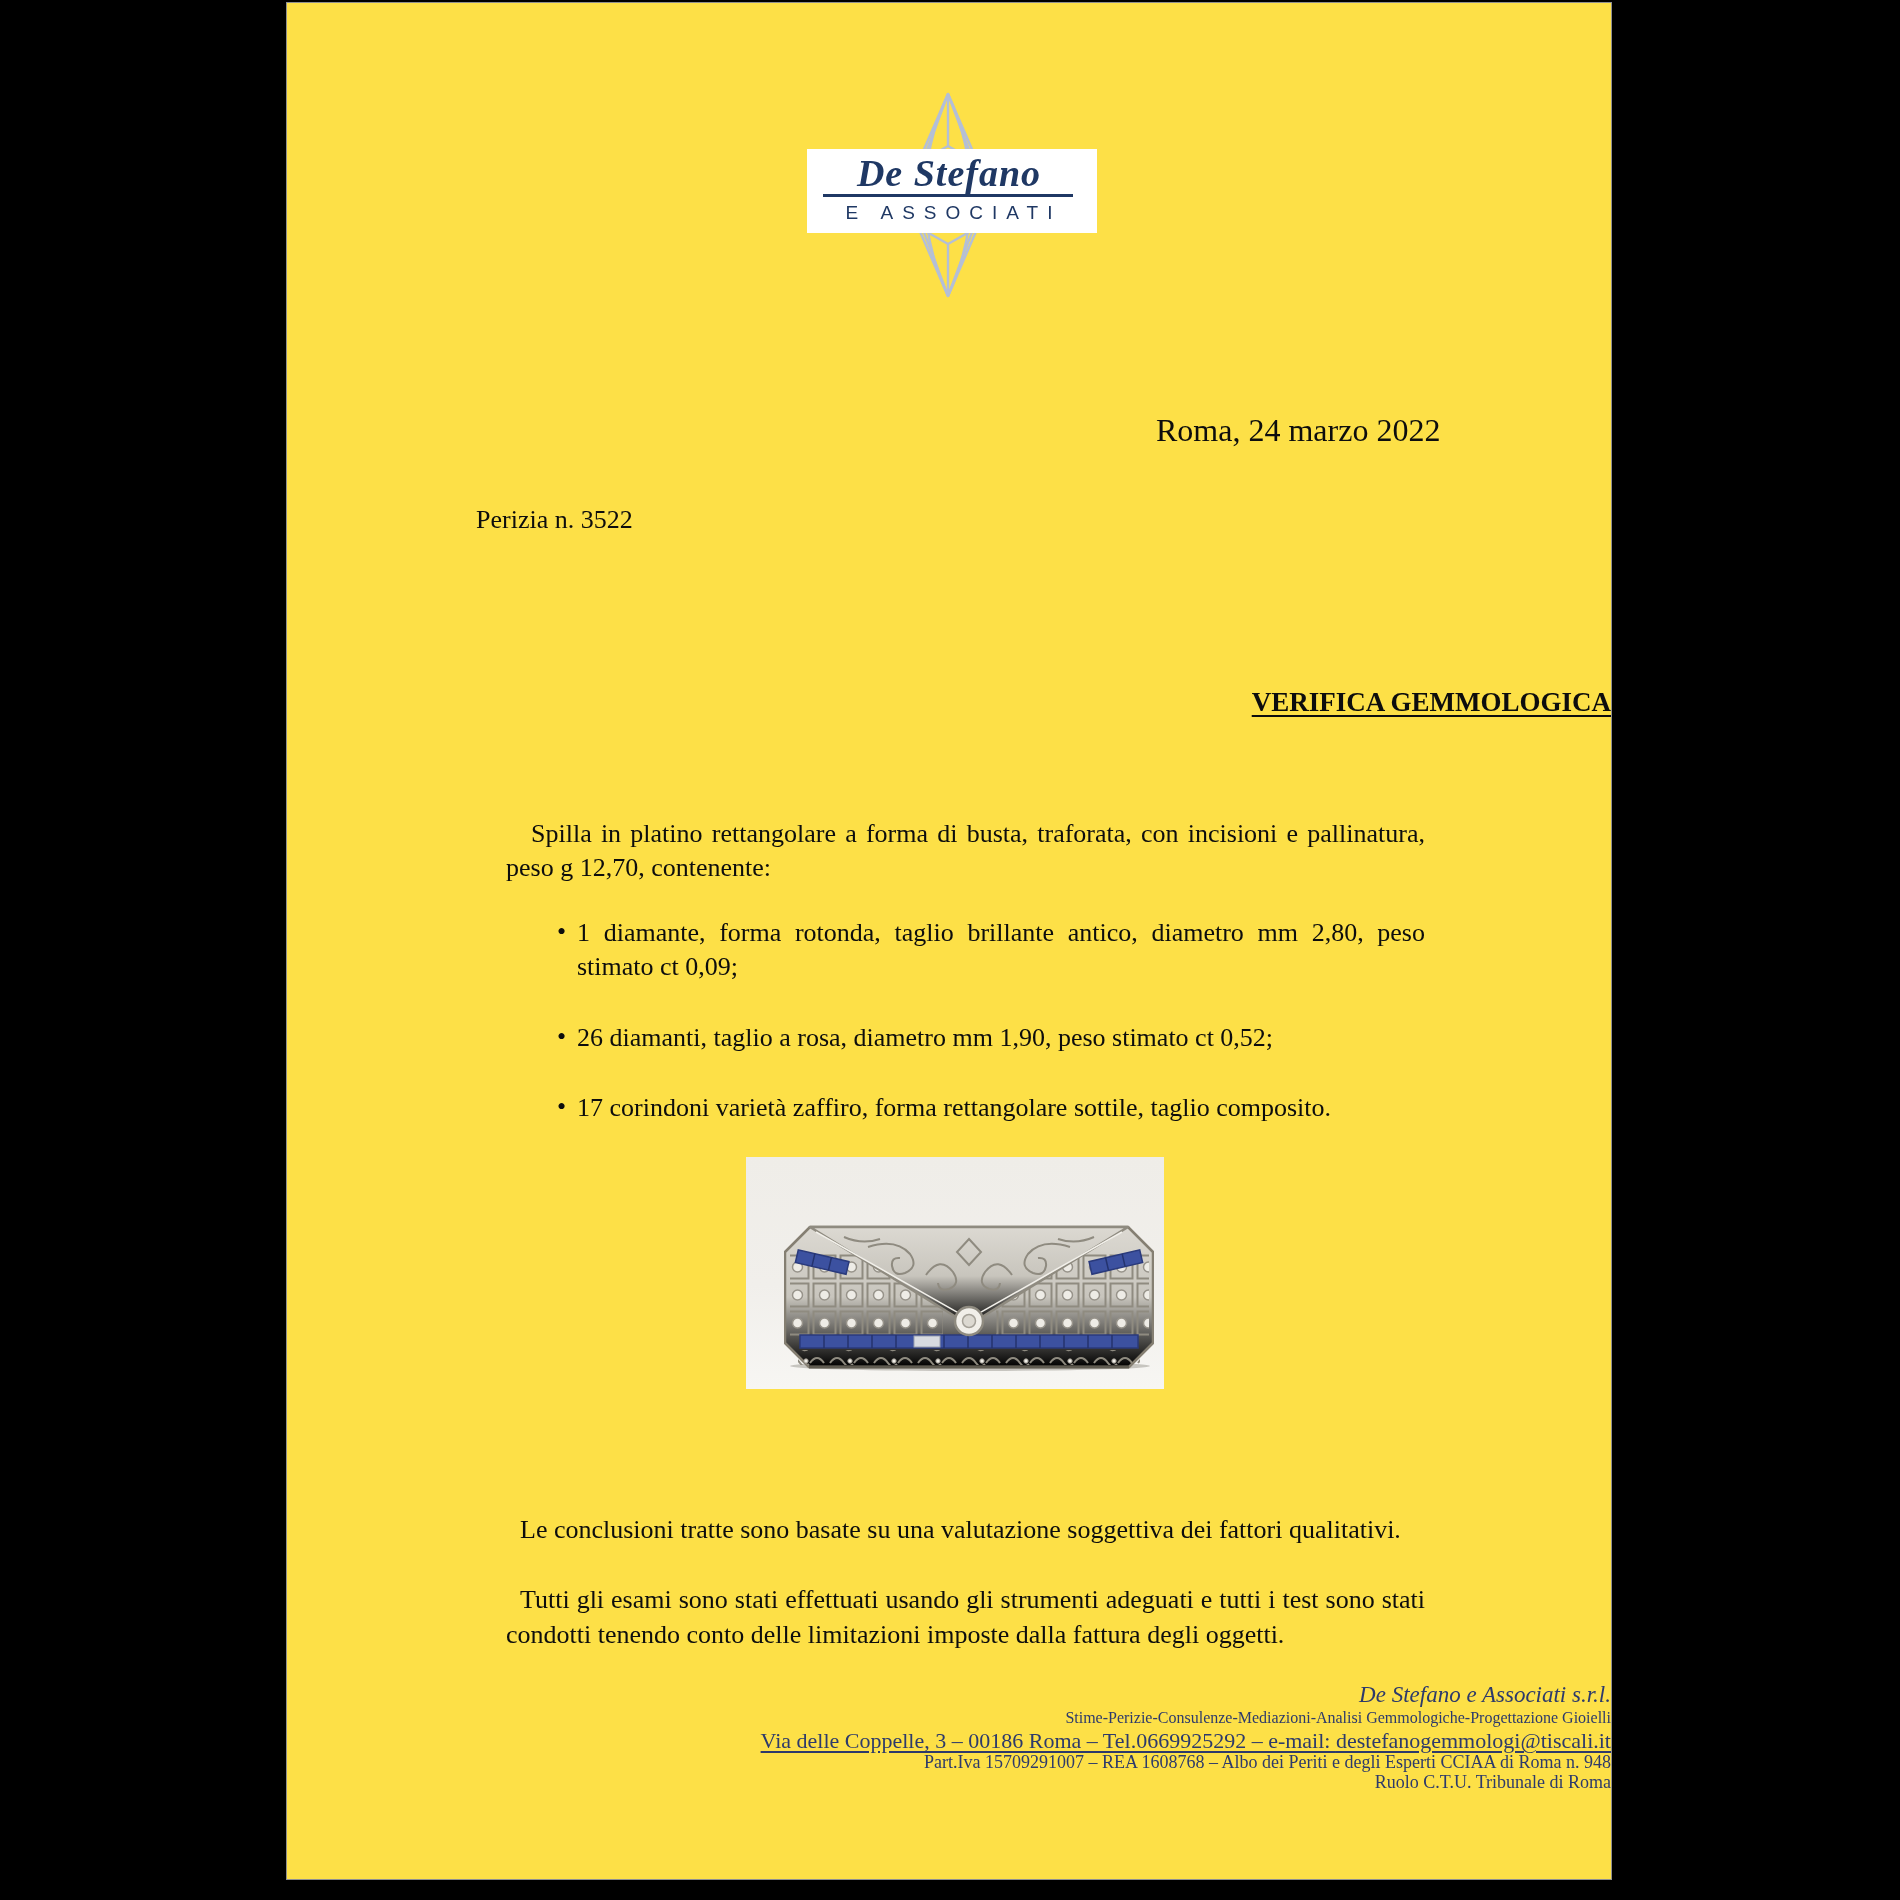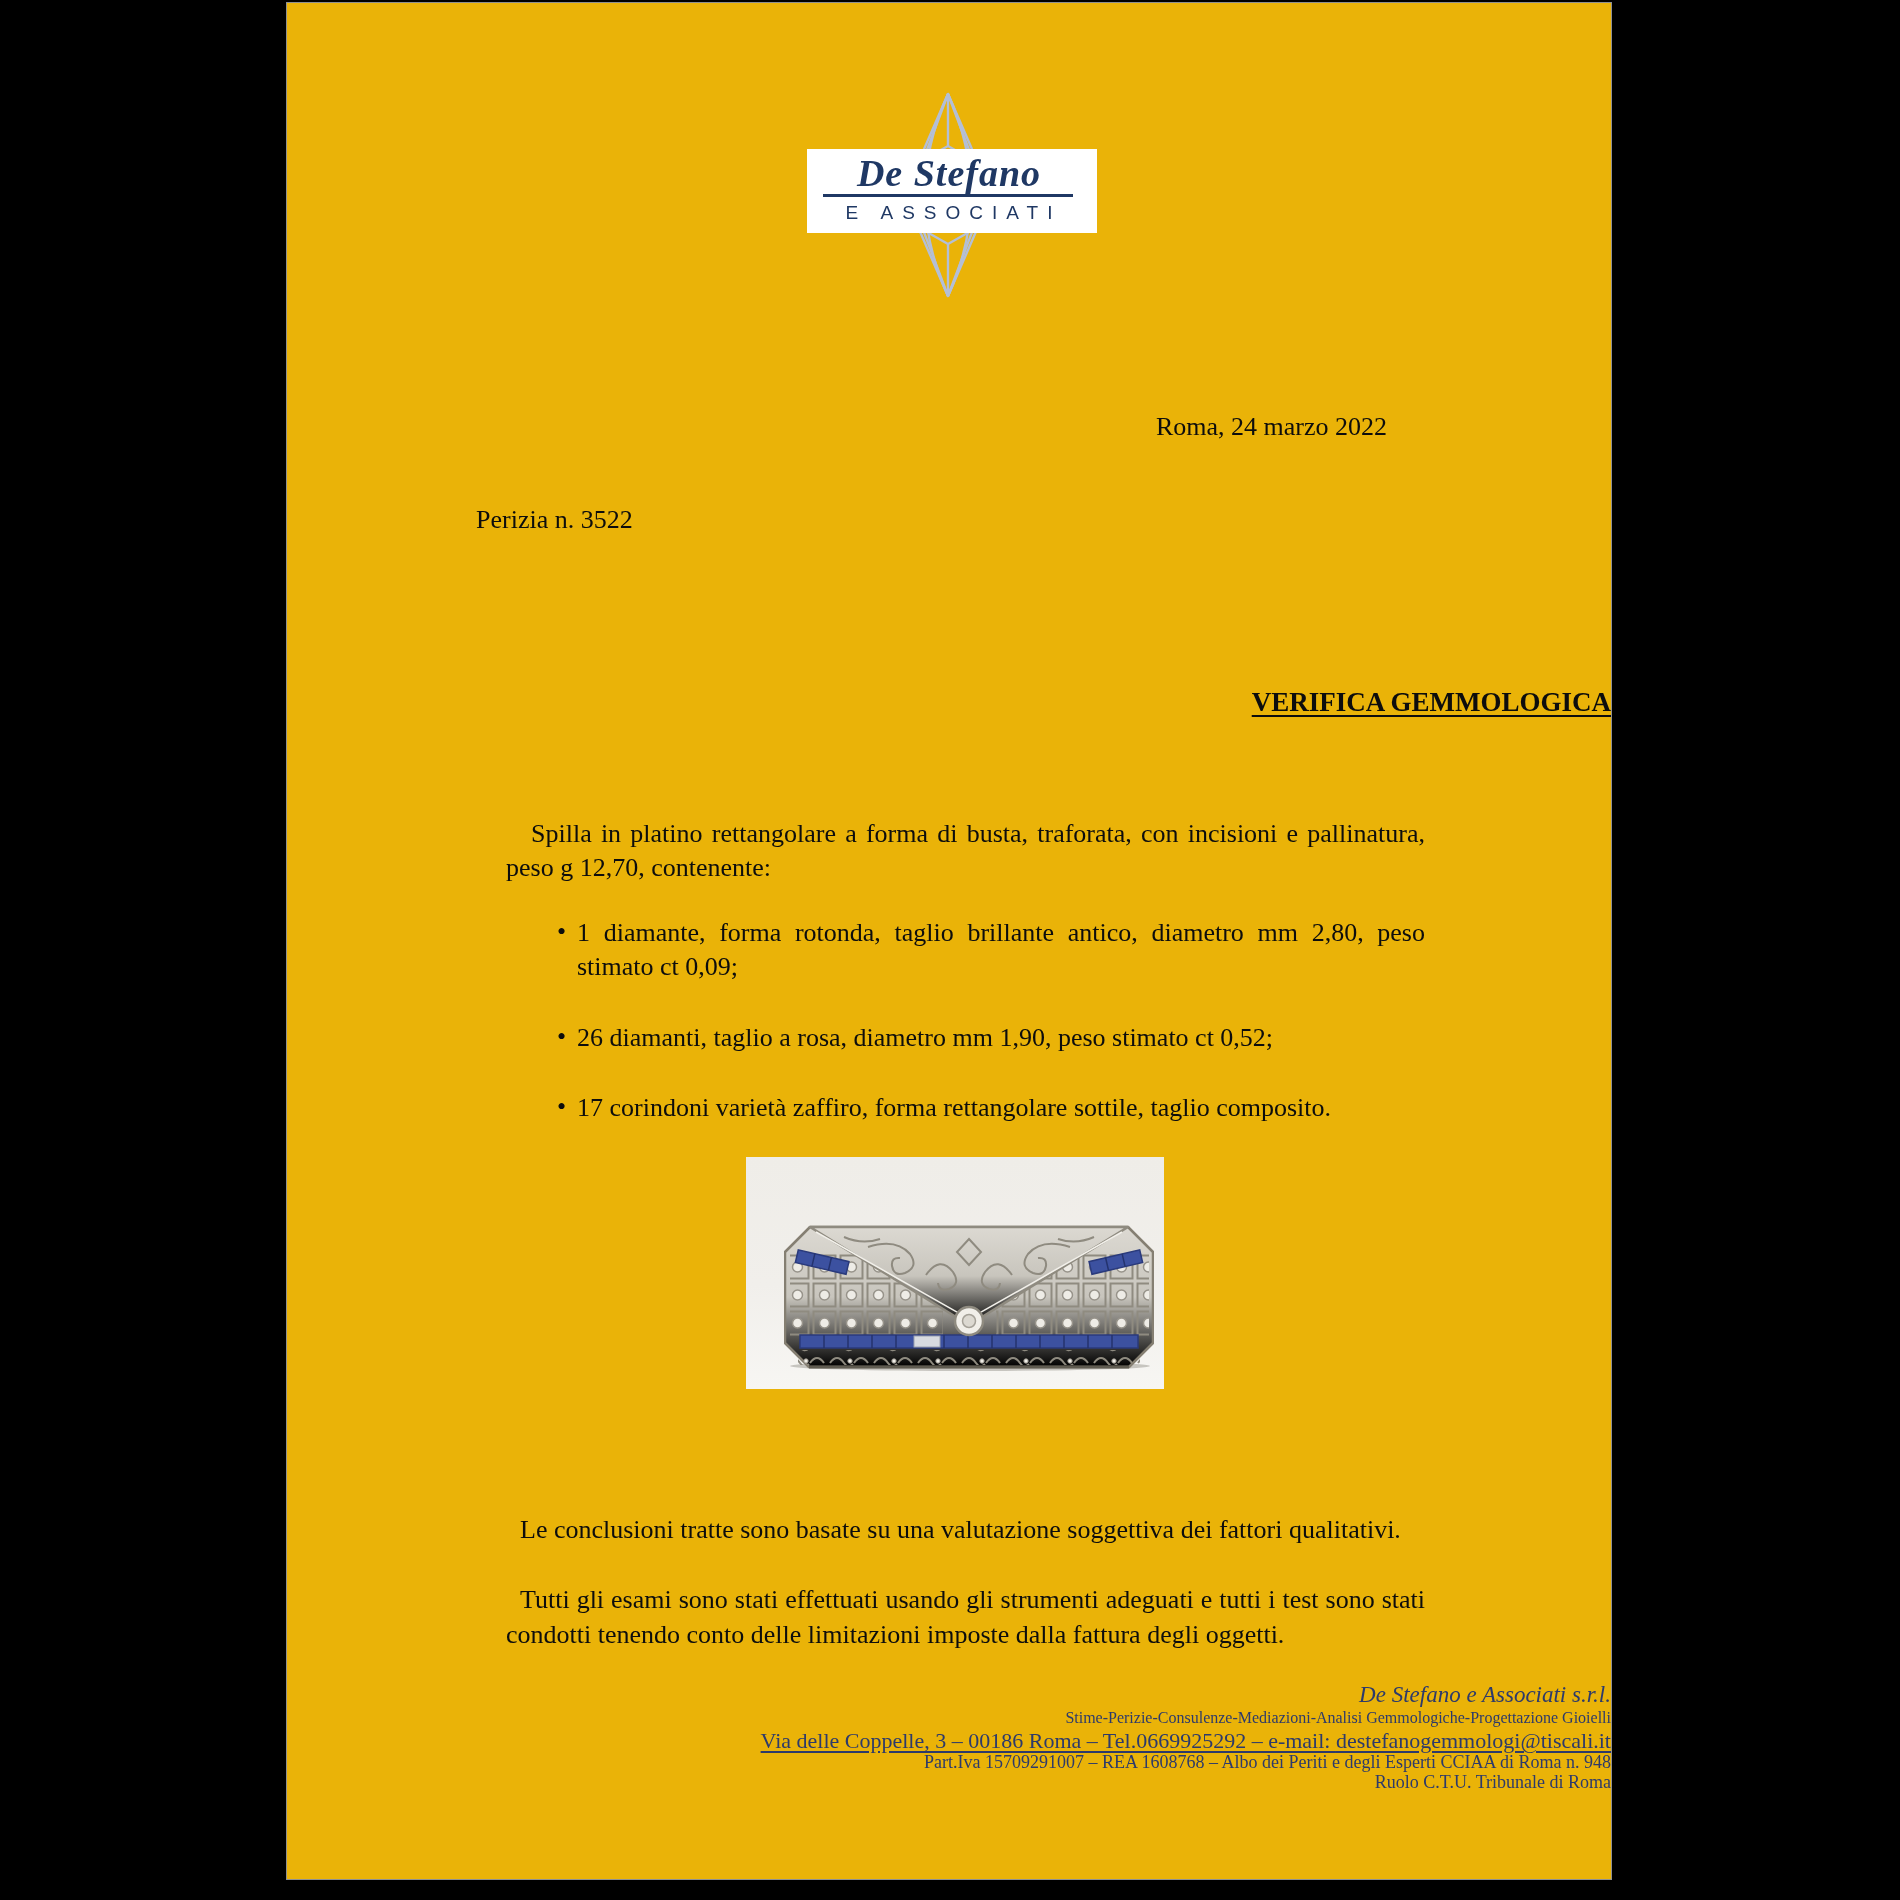--- a/index.html
+++ b/index.html
@@ -1,29 +1,29 @@
 <!DOCTYPE html>
 <html><head>
 <meta charset="utf-8">
 <style>
   html,body{margin:0;padding:0;background:#000;}
   body{width:1900px;height:1900px;position:relative;overflow:hidden;font-family:"Liberation Serif",serif;}
-  .page{position:absolute;left:286px;top:2px;width:1326px;height:1878px;background:#eab308;
+  .page{position:absolute;left:286px;top:2px;width:1326px;height:1878px;background:#fde047;
         border:1px solid #909090;box-sizing:border-box;color:#0d0d0d;}
   .abs{position:absolute;}
   
   .gem-svg{left:608px;top:88px;width:106px;height:208px;}
   .logo-mask{left:520px;top:146px;width:290px;height:84px;background:#fff;}
   .logo-name{left:0;top:148px;width:100%;text-align:center;font-style:italic;font-weight:600;
              font-size:38px;letter-spacing:1px;}
   .logo-rule{left:536px;top:191px;width:250px;height:3px;}
   .logo-sub{left:0;top:199px;width:100%;text-align:center;font-family:"Liberation Sans",sans-serif;
             font-size:19px;letter-spacing:9px;text-indent:9px;}
   
-  .dateline{left:869px;top:409px;font-size:26px;}
+  .dateline{left:869px;top:409px;font-size:32px;}
   .report-no{left:189px;top:502px;font-size:26px;}
   .doc-title{left:0;top:684px;width:100%;text-align:right;font-size:27px;font-weight:bold;
              text-decoration:underline;text-decoration-thickness:2px;text-underline-offset:4px;}
   .para{left:219px;top:814px;width:919px;font-size:26px;line-height:34px;text-align:justify;text-indent:25px;}
   .bullet{left:270px;width:868px;font-size:26px;line-height:34px;padding-left:20px;box-sizing:border-box;}
   .bullet .dot{position:absolute;left:0;top:-1px;}
   .b1{top:913px;text-align:justify;}
   .b2{top:1018px;}
   .b3{top:1088px;}
   .concl{left:219px;width:919px;font-size:26px;line-height:35px;text-align:justify;text-indent:14px;}

